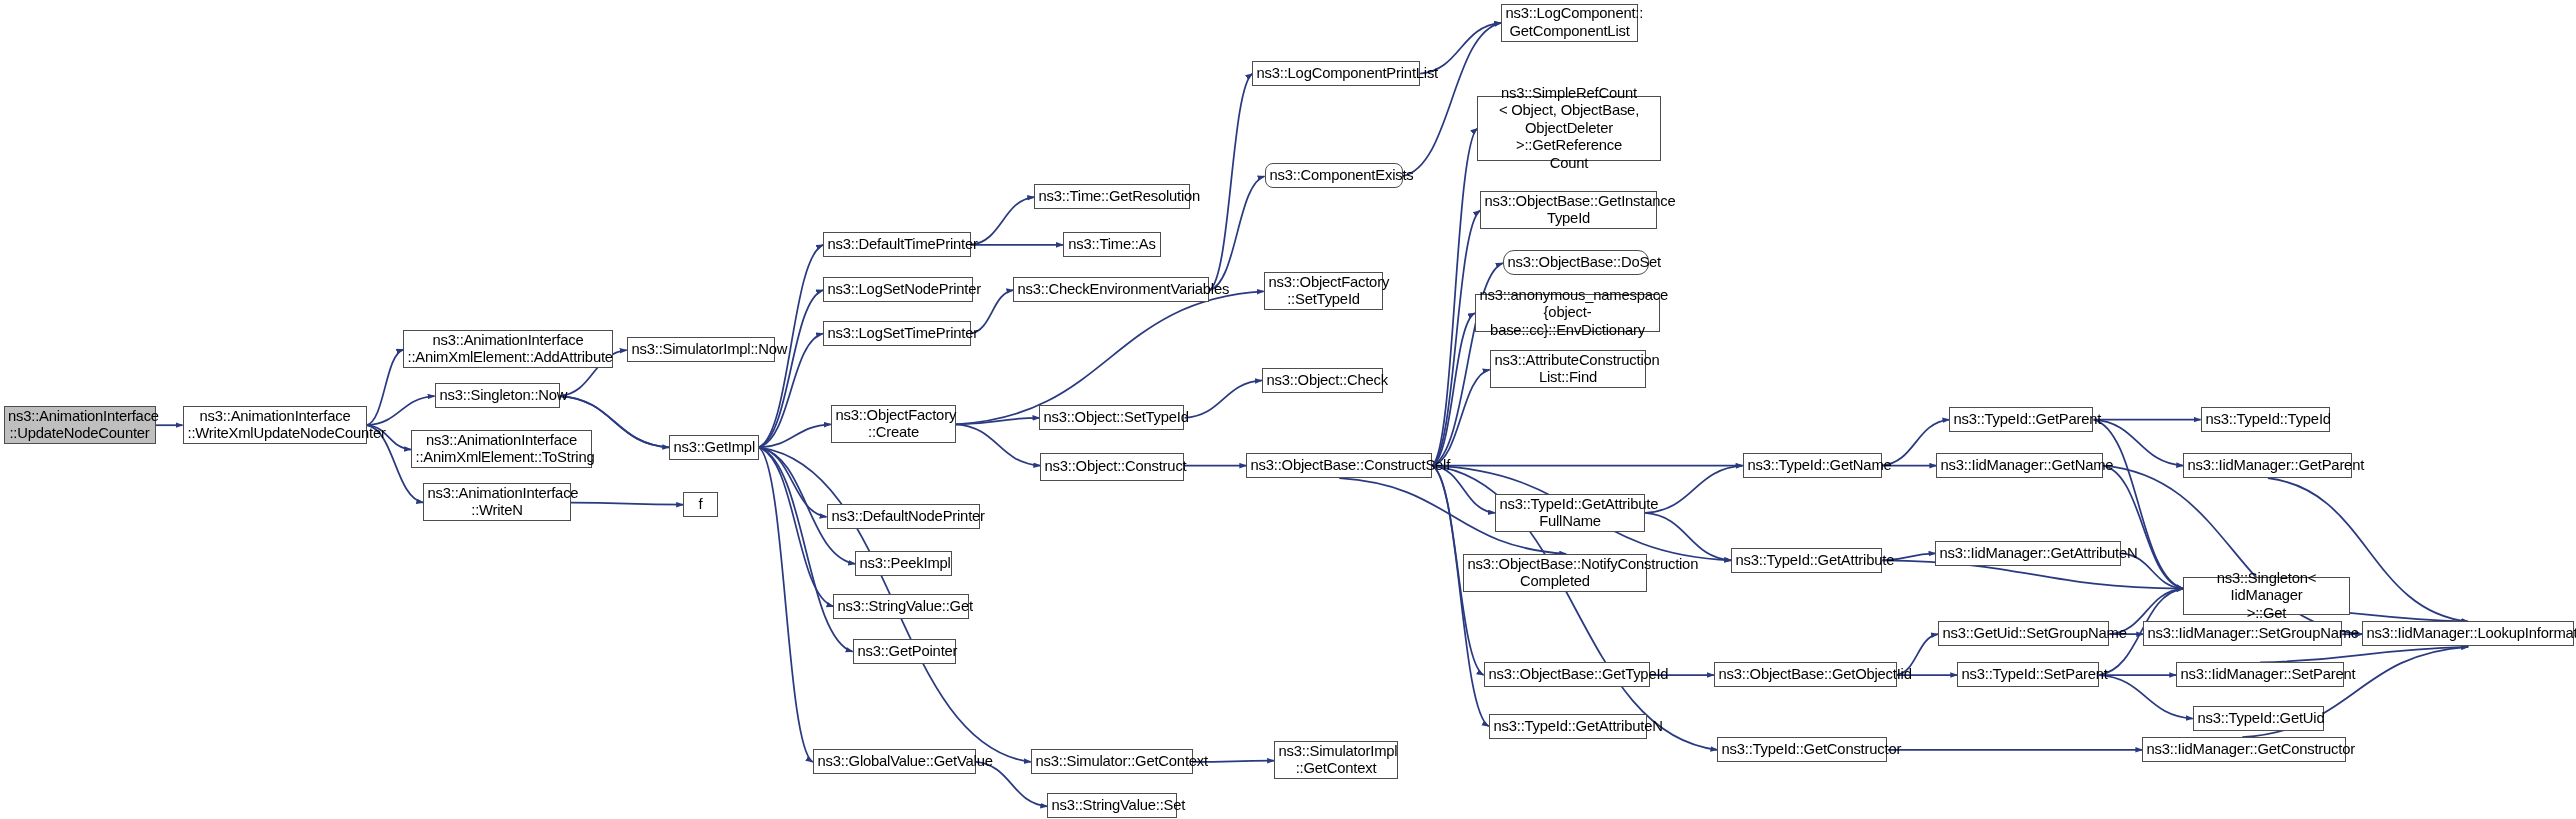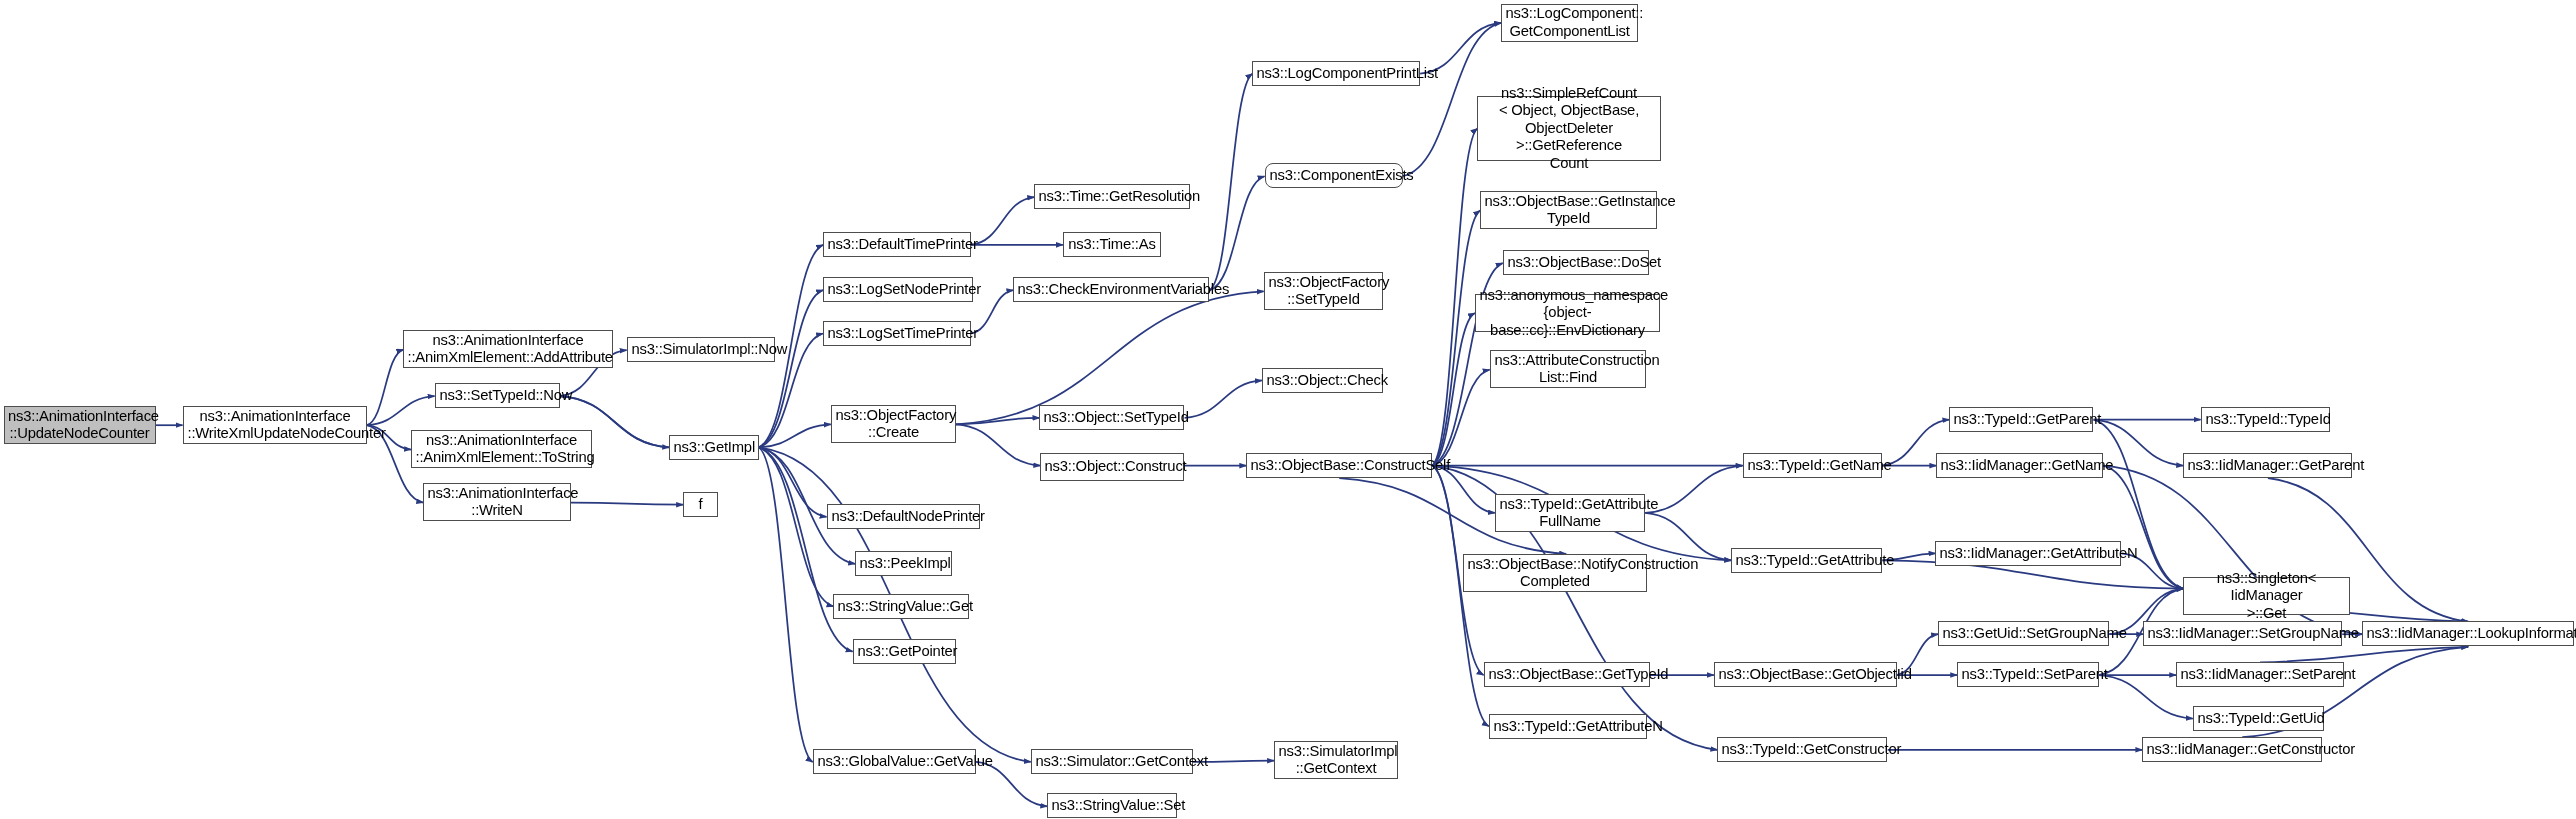--- a/index.html
+++ b/index.html
@@ -130,21 +130,21 @@
         <path d="M2420,535.5 C2569,548.595 2569,716.405 2718,729.5" marker-end="url(#arrow)" stroke="#2a3a80"></path>
       </g>
   </svg>
   <div id="node-layer">
       <div class="node highlight" style="left: 3.5px; top: 406px; width: 152px; height: 38px;"><span>ns3::AnimationInterface
 ::UpdateNodeCounter</span></div>
       <div class="node" style="left: 183px; top: 406px; width: 184px; height: 38px;"><span>ns3::AnimationInterface
 ::WriteXmlUpdateNodeCounter</span></div>
       <div class="node" style="left: 403px; top: 330px; width: 210px; height: 38px;"><span>ns3::AnimationInterface
 ::AnimXmlElement::AddAttribute</span></div>
-      <div class="node" style="left: 435px; top: 383px; width: 125px; height: 25px;"><span>ns3::SetTypeId::Now</span></div>
+      <div class="node" style="left: 435px; top: 383px; width: 125px; height: 25px;"><span>ns3::Singleton::Now</span></div>
       <div class="node" style="left: 411px; top: 430px; width: 181px; height: 38px;"><span>ns3::AnimationInterface
 ::AnimXmlElement::ToString</span></div>
       <div class="node" style="left: 423px; top: 483px; width: 148px; height: 38px;"><span>ns3::AnimationInterface
 ::WriteN</span></div>
       <div class="node" style="left: 683px; top: 492px; width: 35px; height: 25px;"><span>f</span></div>
       <div class="node" style="left: 627px; top: 337px; width: 148px; height: 25px;"><span>ns3::SimulatorImpl::Now</span></div>
       <div class="node" style="left: 669px; top: 435px; width: 90px; height: 25px;"><span>ns3::GetImpl</span></div>
       <div class="node" style="left: 823px; top: 232px; width: 148px; height: 25px;"><span>ns3::DefaultTimePrinter</span></div>
       <div class="node" style="left: 823px; top: 277px; width: 150px; height: 25px;"><span>ns3::LogSetNodePrinter</span></div>
       <div class="node" style="left: 823px; top: 321px; width: 148px; height: 25px;"><span>ns3::LogSetTimePrinter</span></div>
@@ -171,21 +171,21 @@
       <div class="node" style="left: 1262px; top: 368px; width: 121px; height: 25px;"><span>ns3::Object::Check</span></div>
       <div class="node" style="left: 1246px; top: 453px; width: 186px; height: 25px;"><span>ns3::ObjectBase::ConstructSelf</span></div>
       <div class="node" style="left: 1501px; top: 3.5px; width: 137px; height: 38px;"><span>ns3::LogComponent::
 GetComponentList</span></div>
       <div class="node" style="left: 1477px; top: 96px; width: 184px; height: 65px;"><span>ns3::SimpleRefCount
 &lt; Object, ObjectBase,
 ObjectDeleter &gt;::GetReference
 Count</span></div>
       <div class="node" style="left: 1480px; top: 191px; width: 177px; height: 38px;"><span>ns3::ObjectBase::GetInstance
 TypeId</span></div>
-      <div class="node" style="left: 1503px; top: 250px; width: 146px; height: 25px;"><span>ns3::ObjectBase::DoSet</span></div>
+      <div class="node" style="left: 1503px; top: 250px; width: 146px; height: 25px; border-radius: 11px;"><span>ns3::ObjectBase::DoSet</span></div>
       <div class="node" style="left: 1475px; top: 294px; width: 185px; height: 38px;"><span>ns3::anonymous_namespace
 {object-base::cc}::EnvDictionary</span></div>
       <div class="node" style="left: 1490px; top: 350px; width: 156px; height: 38px;"><span>ns3::AttributeConstruction
 List::Find</span></div>
       <div class="node" style="left: 1495px; top: 494px; width: 150px; height: 38px;"><span>ns3::TypeId::GetAttribute
 FullName</span></div>
       <div class="node" style="left: 1463px; top: 554px; width: 184px; height: 38px;"><span>ns3::ObjectBase::NotifyConstruction
 Completed</span></div>
       <div class="node" style="left: 1484px; top: 662px; width: 166px; height: 25px;"><span>ns3::ObjectBase::GetTypeId</span></div>
       <div class="node" style="left: 1489px; top: 714px; width: 158px; height: 25px;"><span>ns3::TypeId::GetAttributeN</span></div>
@@ -198,17 +198,17 @@
       <div class="node" style="left: 1935px; top: 541px; width: 186px; height: 25px;"><span>ns3::IidManager::GetAttributeN</span></div>
       <div class="node" style="left: 1938px; top: 621px; width: 171px; height: 25px;"><span>ns3::GetUid::SetGroupName</span></div>
       <div class="node" style="left: 1957px; top: 662px; width: 142px; height: 25px;"><span>ns3::TypeId::SetParent</span></div>
       <div class="node" style="left: 2201px; top: 407px; width: 129px; height: 25px;"><span>ns3::TypeId::TypeId</span></div>
       <div class="node" style="left: 2183px; top: 453px; width: 169px; height: 25px;"><span>ns3::IidManager::GetParent</span></div>
       <div class="node" style="left: 2183px; top: 569px; width: 167px; height: 38px; margin-top: 8px;"><span>ns3::Singleton&lt; IidManager
 &gt;::Get</span></div>
       <div class="node" style="left: 2143px; top: 621px; width: 199px; height: 25px;"><span>ns3::IidManager::SetGroupName</span></div>
       <div class="node" style="left: 2176px; top: 662px; width: 168px; height: 25px;"><span>ns3::IidManager::SetParent</span></div>
       <div class="node" style="left: 2193px; top: 706px; width: 131px; height: 25px;"><span>ns3::TypeId::GetUid</span></div>
-      <div class="node" style="left: 2142px; top: 737px; width: 180px; height: 25px;"><span>ns3::IidManager::GetConstructor</span></div>
+      <div class="node" style="left: 2142px; top: 737px; width: 204px; height: 25px;"><span>ns3::IidManager::GetConstructor</span></div>
       <div class="node" style="left: 2362px; top: 621px; width: 212px; height: 25px;"><span>ns3::IidManager::LookupInformation</span></div>
     </div>
 </div>
 
 
 </body></html>

